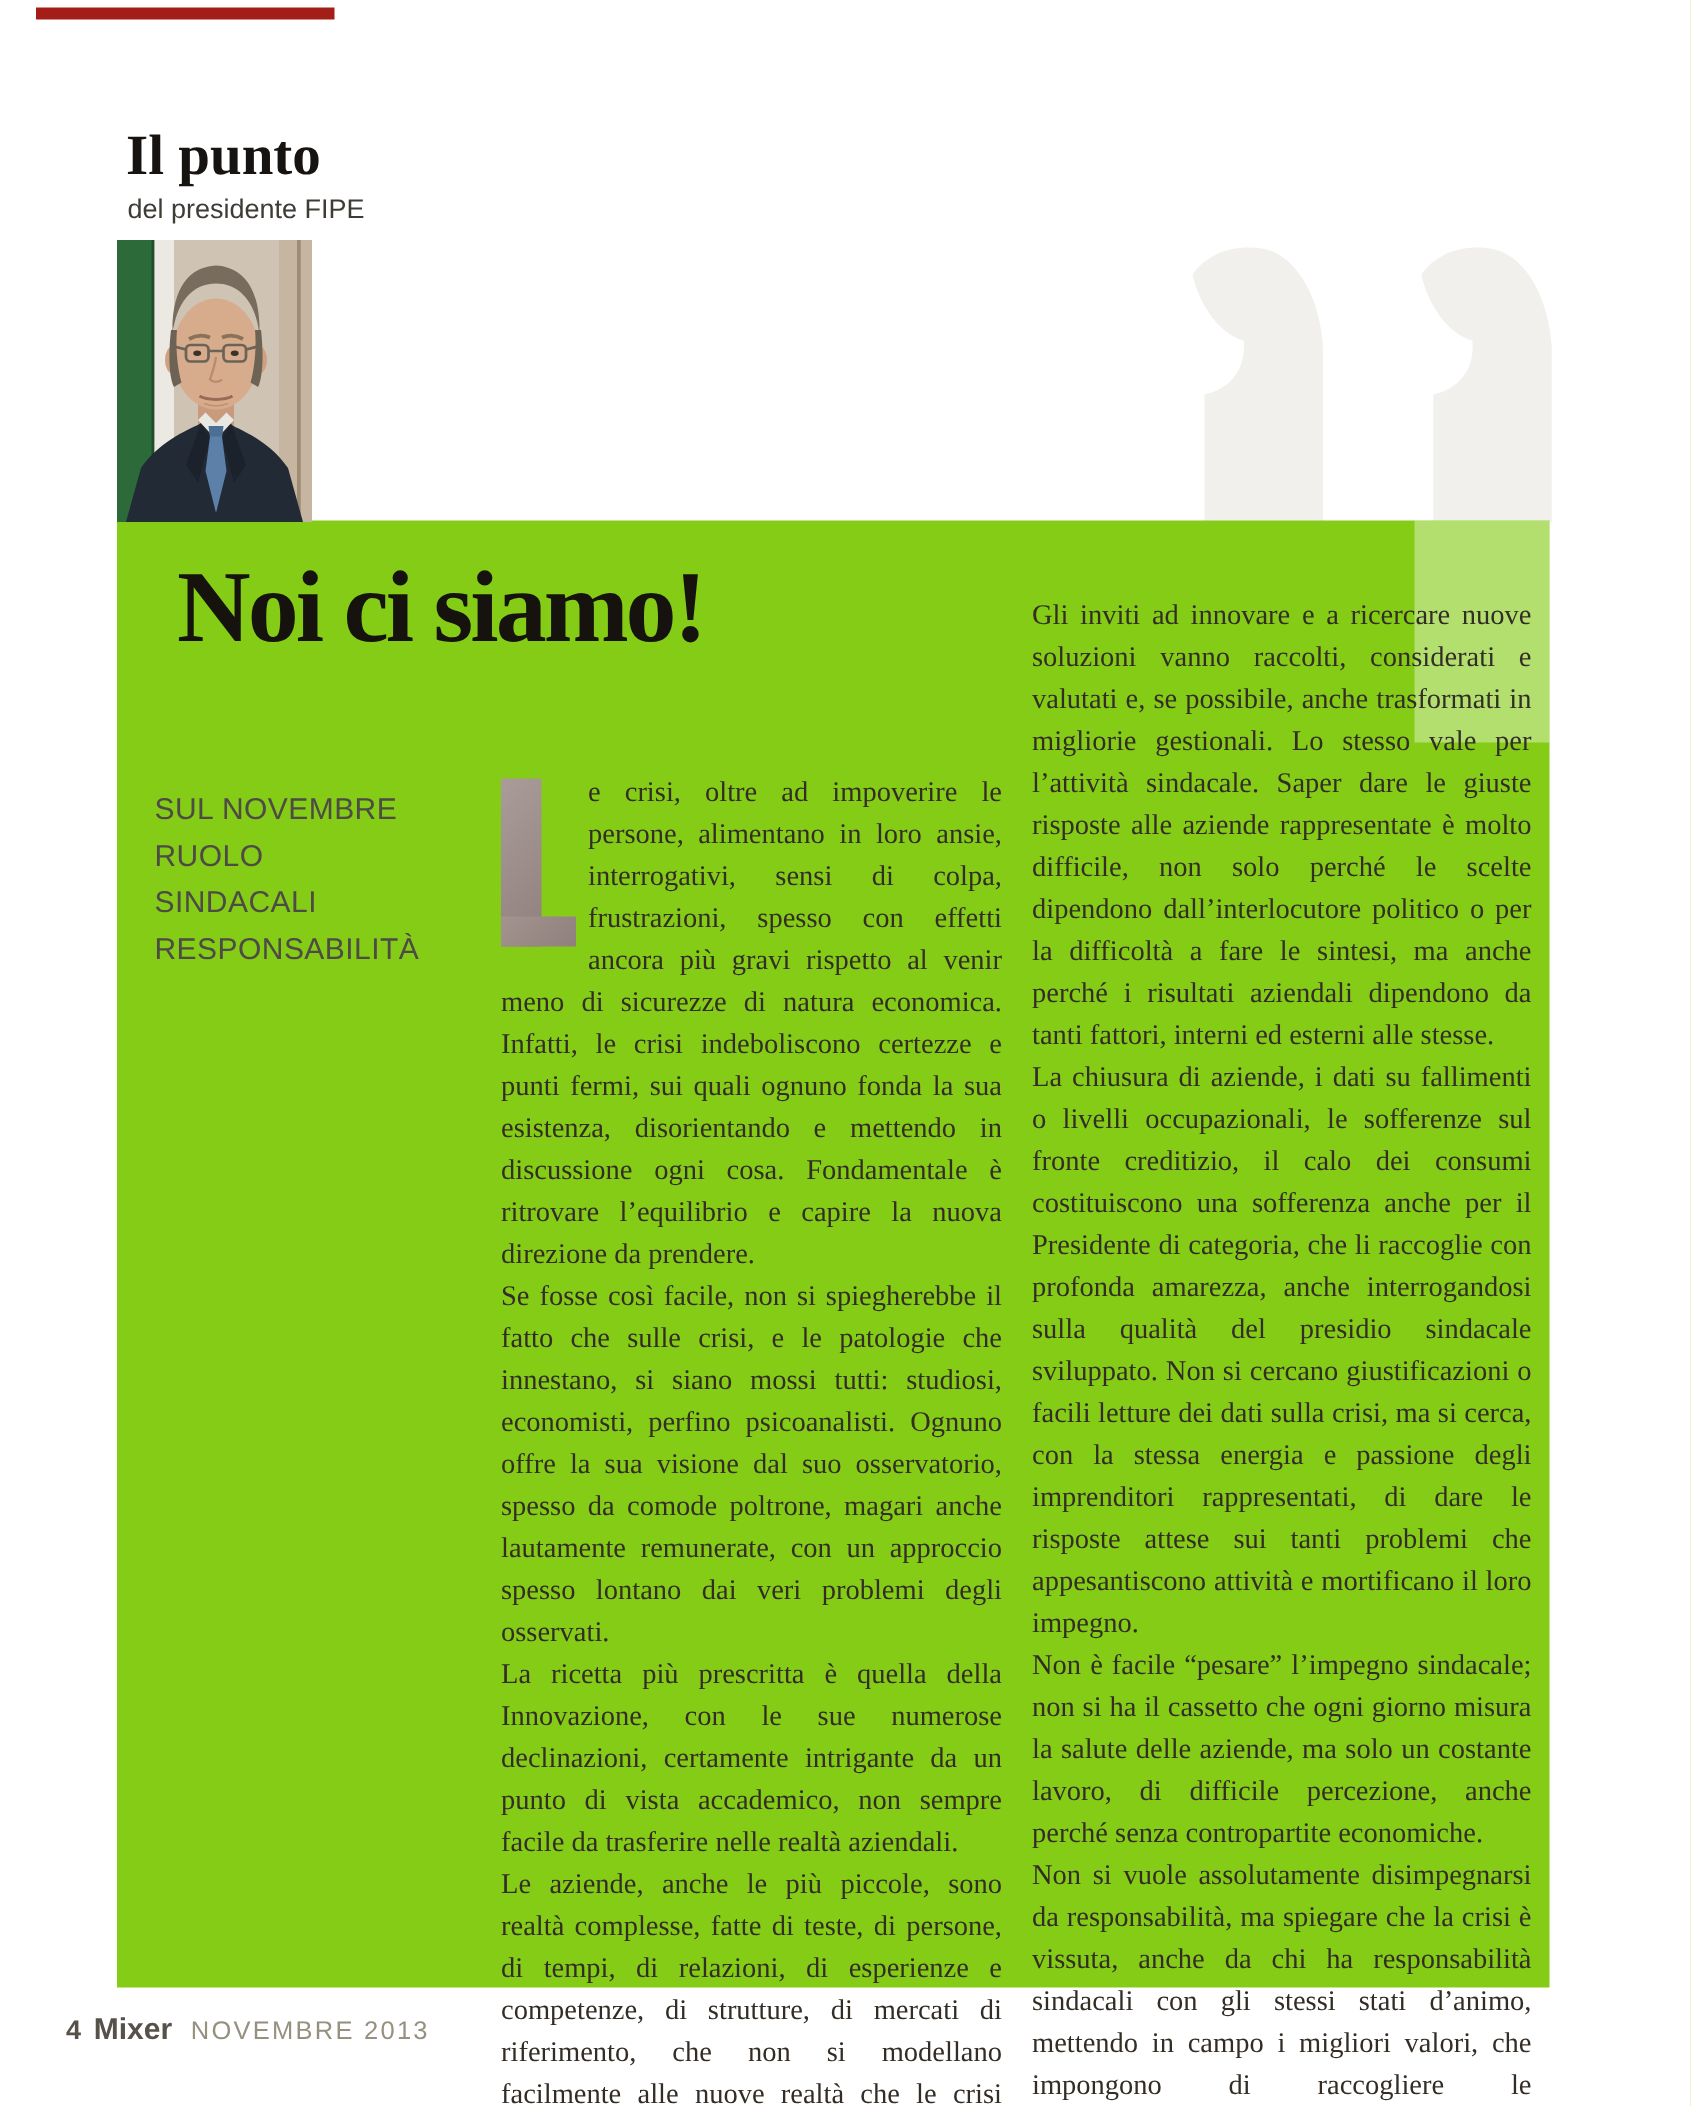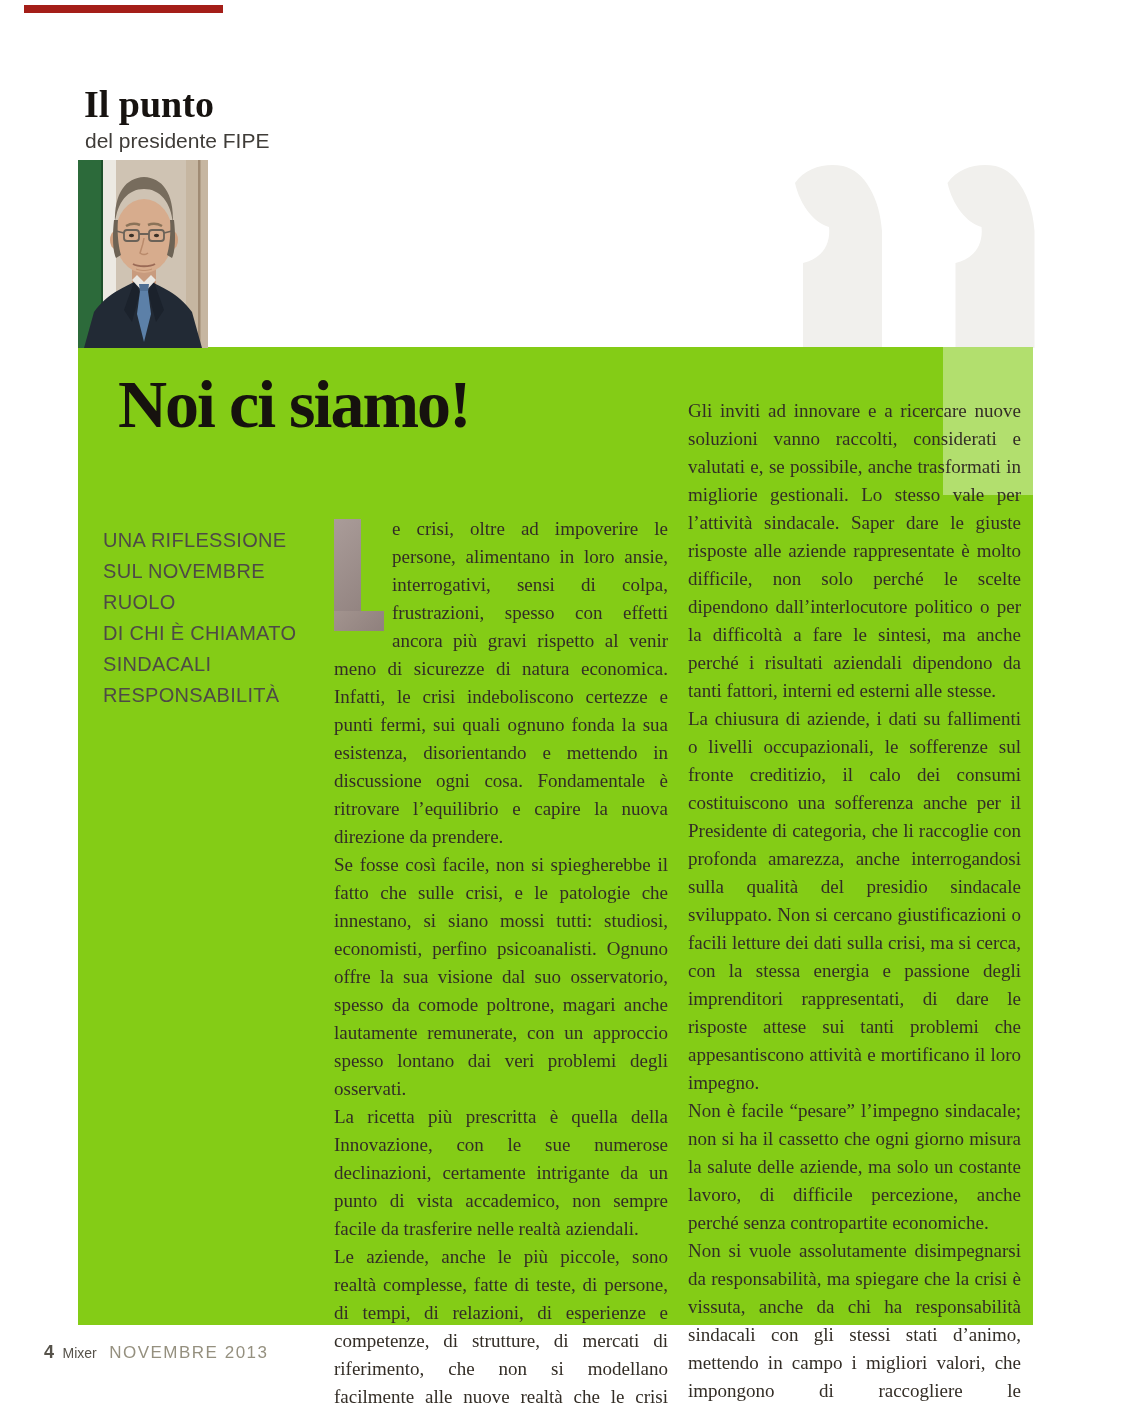--- a/index.html
+++ b/index.html
@@ -6,21 +6,21 @@
   .page{position:relative;width:1127px;height:1404px;background:#ffffff;overflow:hidden;
         font-family:"Liberation Serif",serif;margin:0 auto;}
 
   
   .redbar{position:absolute;left:24px;top:5px;width:199px;height:8px;background:#a41e18;}
 
   
   .kicker{position:absolute;left:84px;top:82px;margin:0;font-family:"Liberation Serif",serif;
           font-weight:bold;font-size:38px;color:#171310;letter-spacing:0;}
   .kicker-sub{position:absolute;left:85px;top:129px;font-family:"Liberation Sans",sans-serif;
-          font-size:21px;color:#3f3c38;}
+          font-size:18px;color:#3f3c38;}
 
   
   .photo{position:absolute;left:78px;top:160px;width:130px;height:188px;z-index:3;}
   .photo svg{display:block;}
 
   
   .quotes{position:absolute;left:792px;top:163px;width:244px;height:185px;z-index:1;}
   .quotes svg{position:absolute;top:0;}
   .quotes .q1{left:0;}
   .quotes .q2{left:151px;}
@@ -44,21 +44,21 @@
   
   .dropcap{float:left;position:relative;width:50px;height:130px;margin:4px 8px 0 0;}
   .dropcap .dc-v{position:absolute;left:0;top:0;width:27px;height:112px;
          background:linear-gradient(135deg,#aa9c99,#8f807d);}
   .dropcap .dc-h{position:absolute;left:0;top:92px;width:50px;height:20px;
          background:linear-gradient(135deg,#a3948f,#8f807d);}
 
   
   .footer{position:absolute;left:44px;top:1342px;font-family:"Liberation Sans",sans-serif;}
   .footer .pagenum{font-weight:bold;font-size:18px;color:#56524a;}
-  .footer .mag{font-weight:normal;font-size:14px;color:#56524a;margin-left:4px;}
+  .footer .mag{font-weight:bold;font-size:20px;color:#56524a;margin-left:4px;}
   .footer .issue{font-size:17px;color:#95907f;letter-spacing:1.5px;margin-left:8px;text-transform:uppercase;}
 </style>
 </head>
 <body>
 
 <div class="page">
 
   <div class="redbar"></div>
 
   <h1 class="kicker">Il punto</h1>
@@ -106,23 +106,21 @@
       <path d="M3,20 C14,4 34,0 51,3 C73,8 88,36 90,68 L90,185 L11,185 L11,100 C29,96 39,82 37,64 C22,60 8,42 3,20 Z" fill="#f1f0ed"></path>
     </svg>
   </div>
 
   <section class="box">
     <div class="quote-tail"></div>
 
     <h2 class="title">Noi ci siamo!</h2>
 
     <div class="standfirst">
-        <div class="sf-line">UNA RIFLESSIONE</div>
         <div class="sf-line">SUL NOVEMBRE RUOLO</div>
-        <div class="sf-line">DI CHI È CHIAMATO</div>
         <div class="sf-line">SINDACALI</div>
         <div class="sf-line">RESPONSABILITÀ</div>
       </div>
 
     <div class="col col-left">
       <p class="body-p first-p">
         <span class="dropcap" title="L">
           <span class="dc-v"></span>
           <span class="dc-h"></span>
         </span><span>e crisi, oltre ad impoverire le persone, alimentano in loro ansie, interrogativi, sensi di colpa, frustrazioni, spesso con effetti ancora più gravi rispetto al venir meno di sicurezze di natura economica. Infatti, le crisi indeboliscono certezze e punti fermi, sui quali ognuno fonda la sua esistenza, disorientando e mettendo in discussione ogni cosa. Fondamentale è ritrovare l’equilibrio e capire la nuova direzione da prendere.</span>

